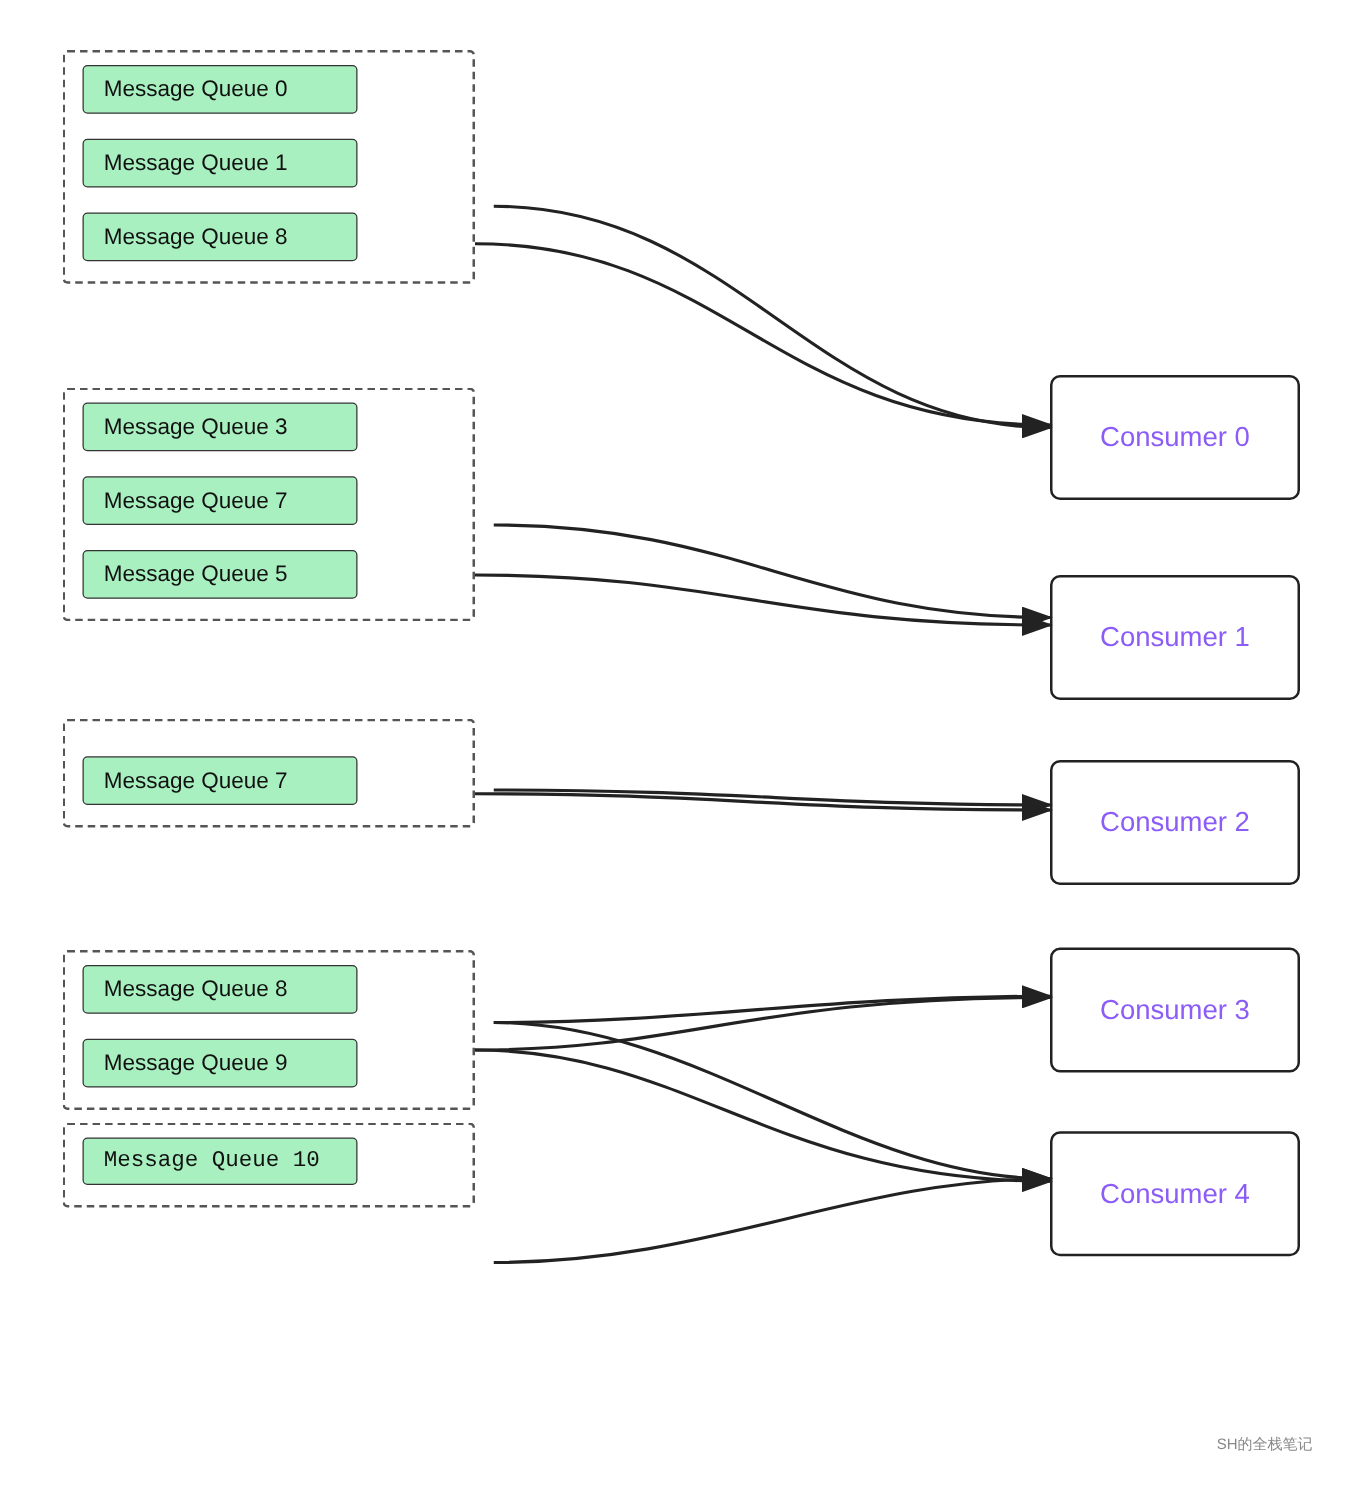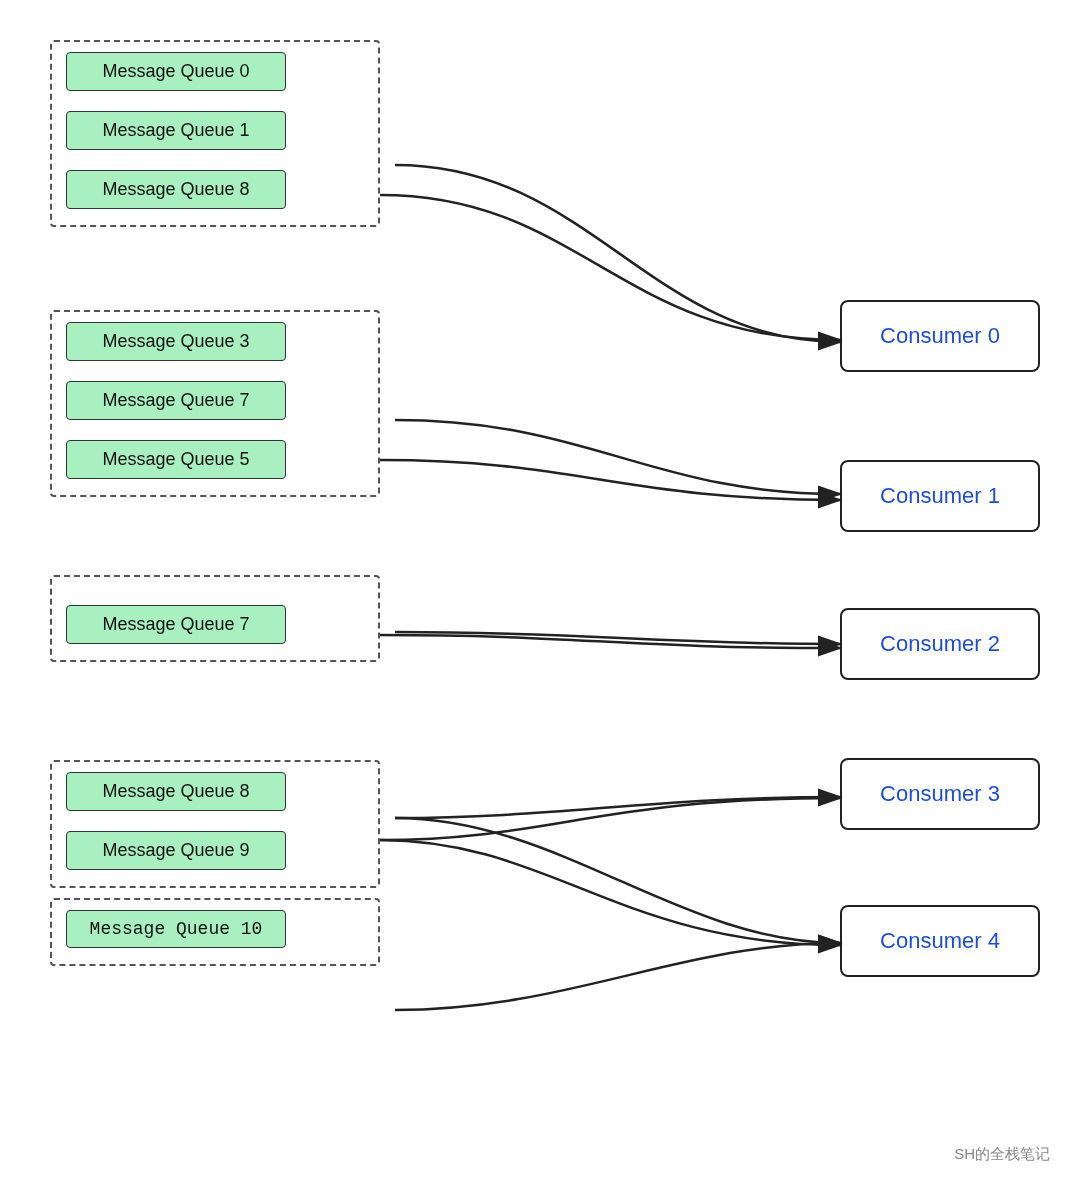--- a/index.html
+++ b/index.html
@@ -28,51 +28,50 @@
       background: #a8f0c0;
       border: 1.5px solid #333;
       border-radius: 4px;
       padding: 8px 16px;
       margin: 10px 14px;
       font-size: 18px;
       font-weight: 500;
       color: #111;
       display: inline-block;
       width: 220px;
-      text-align: center;
     }
     
     .consumer-box {
       position: absolute;
       border: 2px solid #222;
       border-radius: 8px;
       width: 200px;
-      height: 72px;
+      height: 100px;
       display: flex;
       align-items: center;
       justify-content: center;
       font-size: 22px;
       font-weight: 500;
-      color: #1d4ed8;
+      color: #8b5cf6;
       background: #fff;
     }
     
     #svg-overlay {
       position: absolute;
       top: 0;
       left: 0;
       width: 1080px;
       height: 1194px;
       pointer-events: none;
     }
     .watermark {
       position: absolute;
       bottom: 30px;
       right: 30px;
-      font-size: 15px;
+      font-size: 12px;
       color: #888;
     }
   </style>
 </head>
 <body>
 
 <div id="diagram">
 
   <div class="queue-group" style="top: 40px; width: 330px; padding-bottom: 6px;">
     <div class="queue-box">Message Queue 0</div><br>

